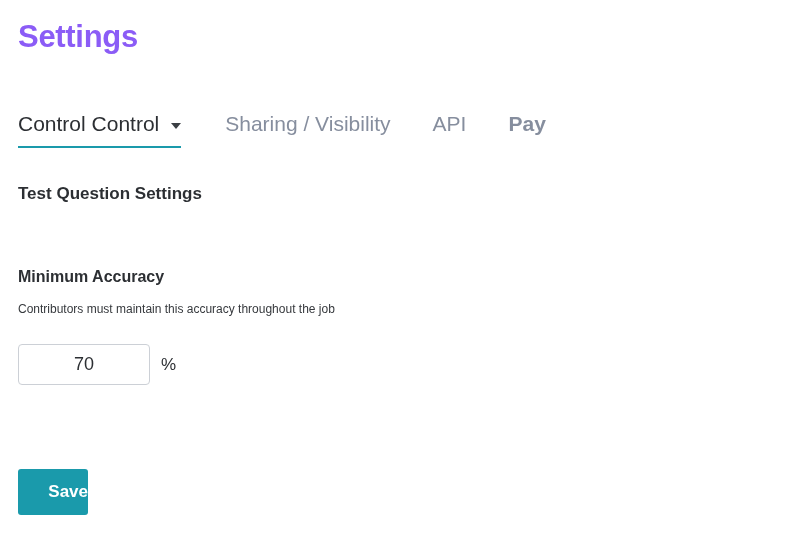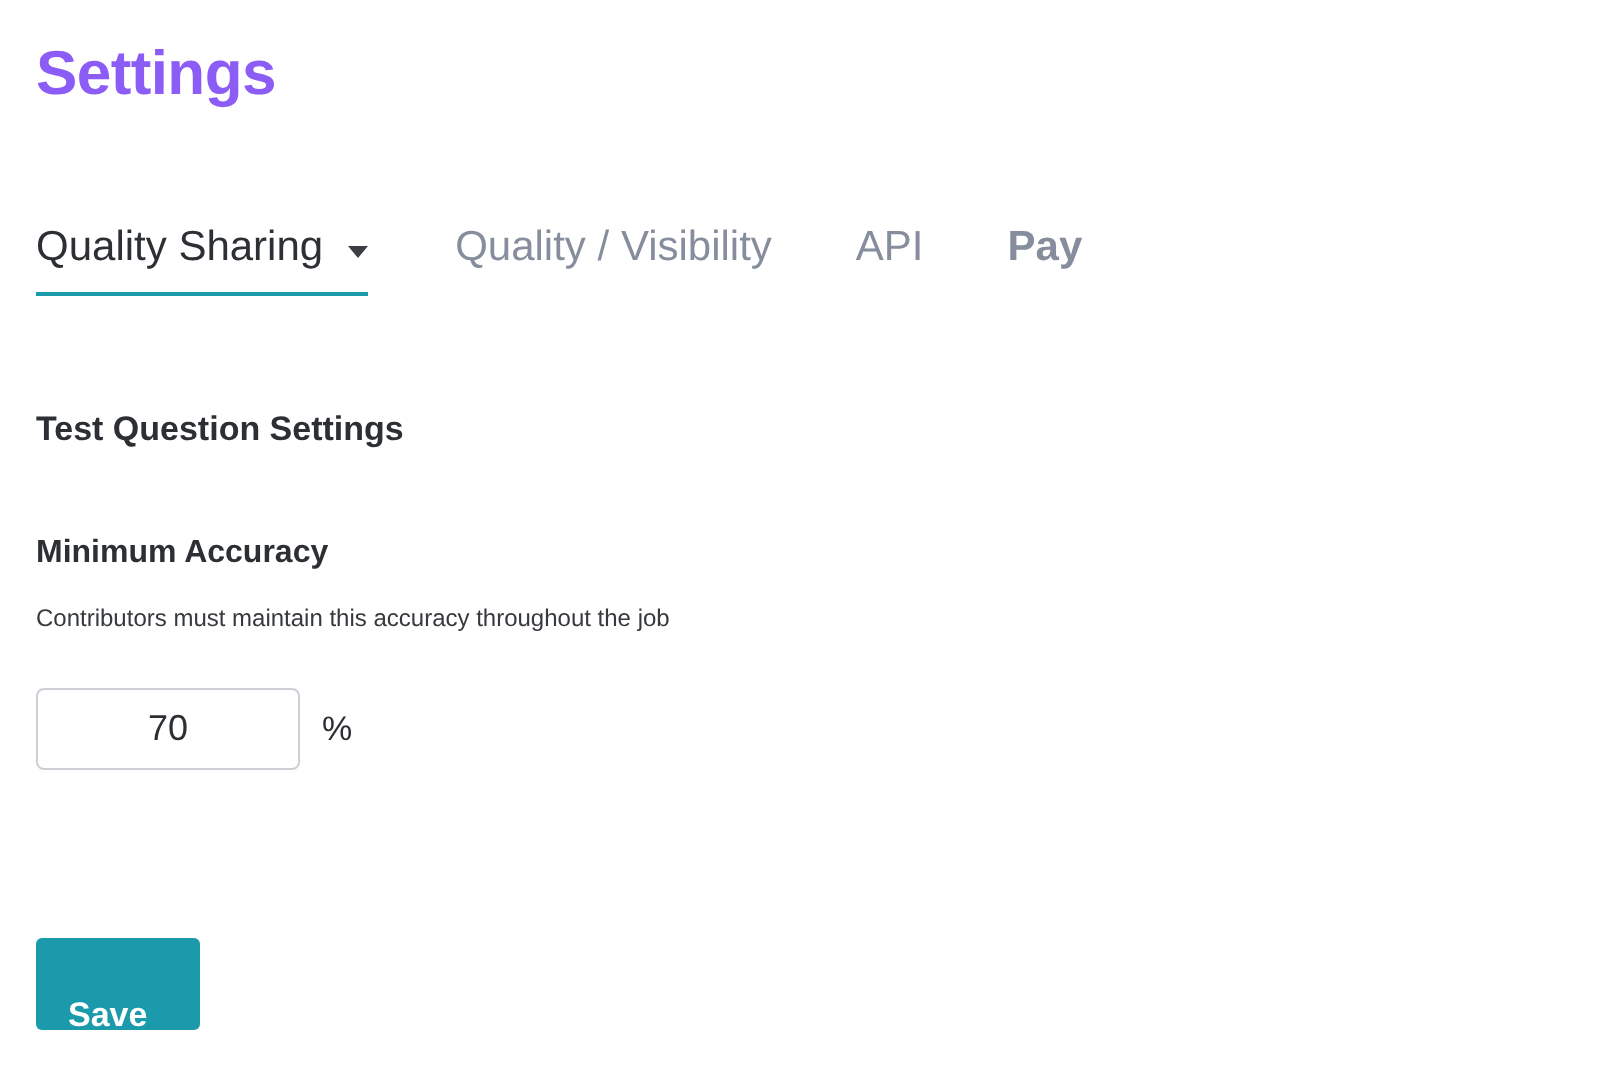--- a/index.html
+++ b/index.html
@@ -71,21 +71,21 @@
     margin-top: 3px;
     border-left: 5px solid transparent;
     border-right: 5px solid transparent;
     border-top: 6px solid #3b3f44;
   }
 
   
   .section-title {
     position: absolute;
     left: 18px;
-    top: 203px;
+    top: 182px;
     font-size: 17px;
     font-weight: bold;
     color: #2c2f33;
     line-height: 24px;
     margin: 0;
     white-space: nowrap;
   }
 
   .field-label {
     position: absolute;
@@ -134,52 +134,52 @@
     font-size: 17px;
     color: #2c2f33;
     line-height: 41px;
   }
 
   
   .save-button {
     position: absolute;
     left: 18px;
     top: 469px;
-    width: 82px;
+    width: 70px;
     height: 46px;
     background: #1a9aab;
     color: #ffffff;
     border: none;
     border-radius: 3px;
     font-family: "Liberation Sans", sans-serif;
     font-size: 17px;
     font-weight: bold;
     cursor: pointer;
-    padding: 16px;
+    padding: 0;
     line-height: 46px;
-    text-align: left;
+    text-align: right;
   }
 </style>
 </head>
 <body>
 
 <div class="page">
 
   <h1 class="page-title">Settings</h1>
 
   <nav class="tabs">
 
 
     <div class="tab active">
-      <span>Quality Sharing</span>
+      <span>Control Control</span>
       <span class="caret"></span>
     </div>
 
     <div class="tab">
-      <span>Quality / Visibility</span>
+      <span>Sharing / Visibility</span>
     </div>
 
     <div class="tab">
       <span>API</span>
     </div>
 
     <div class="tab">
       <span>Pay</span>
     </div>
 

